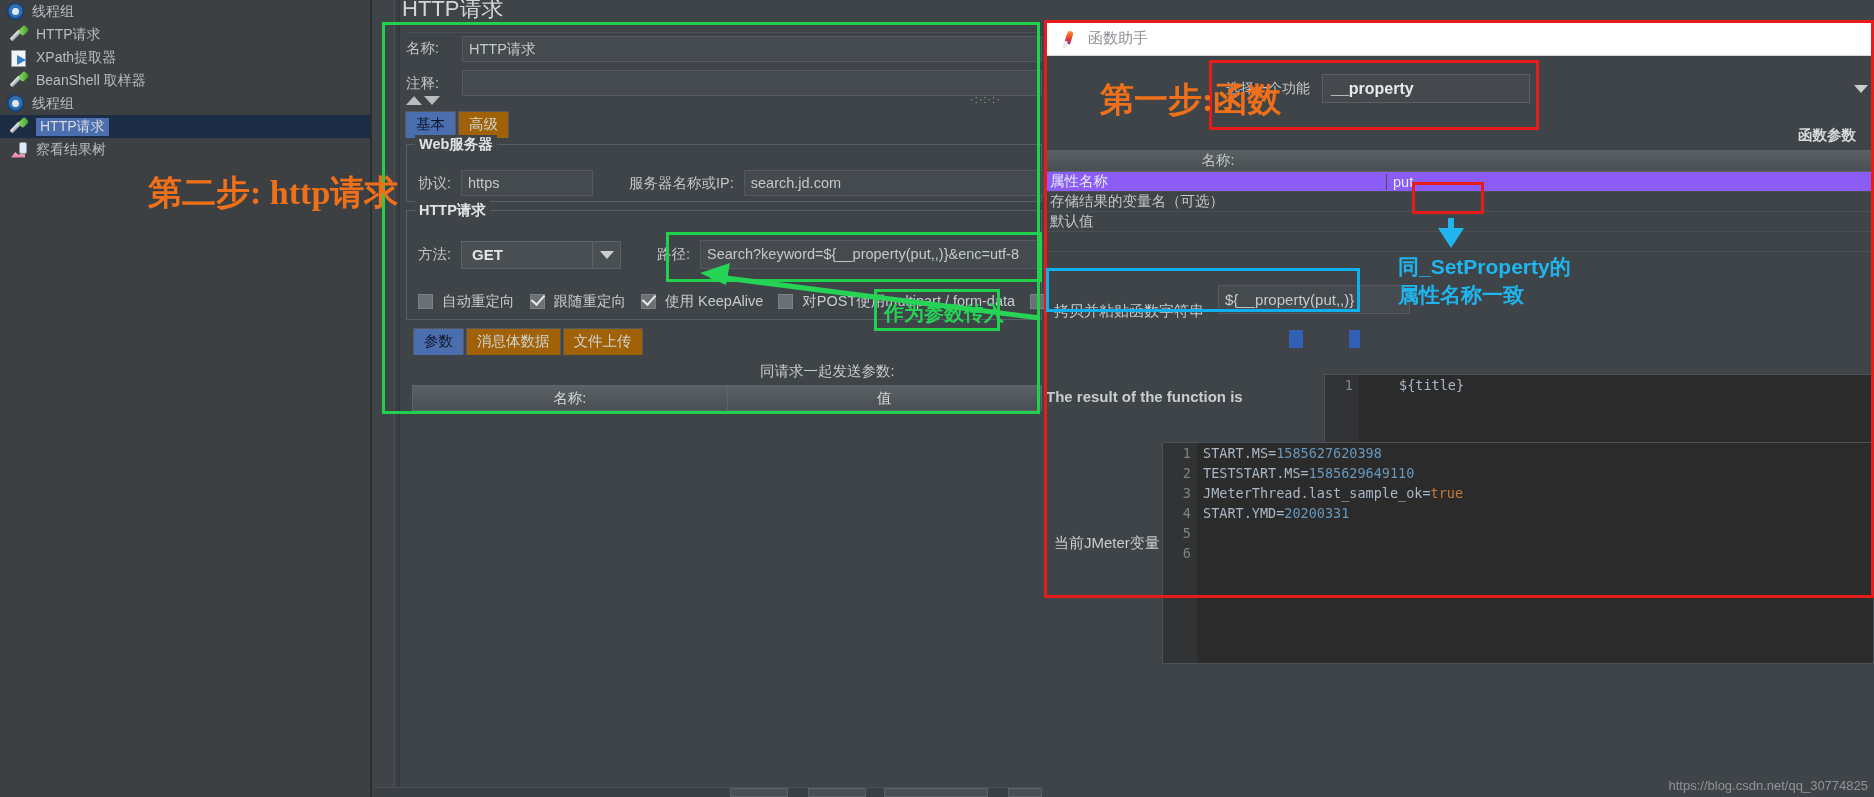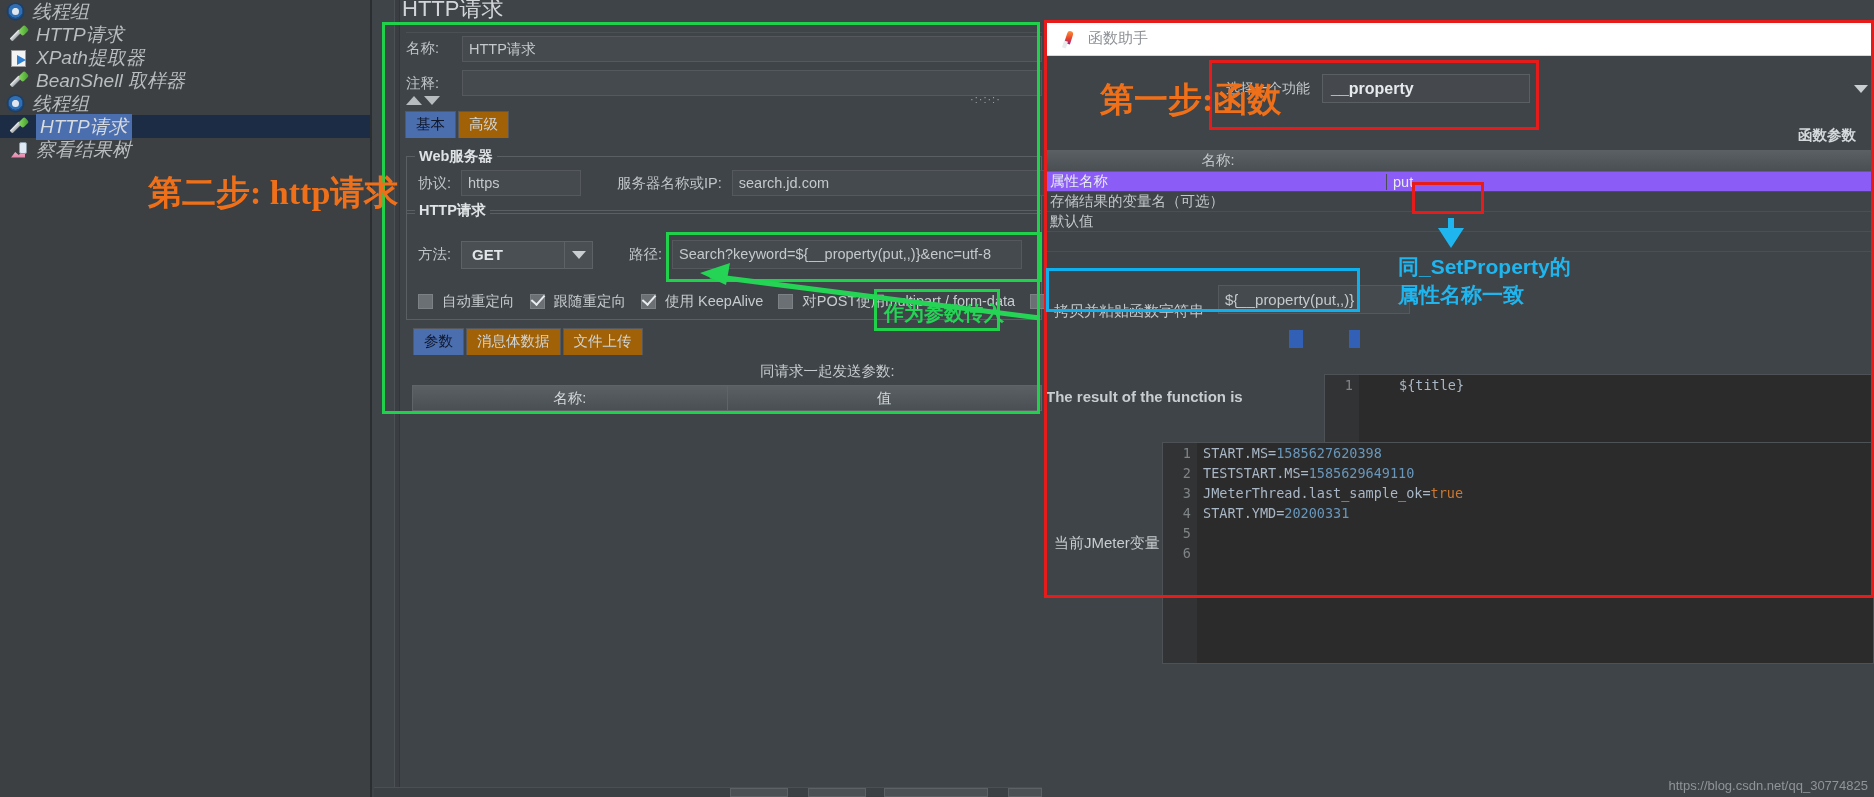--- a/index.html
+++ b/index.html
@@ -21,23 +21,22 @@
     position: absolute; left: 0; top: 0;
     width: 372px; height: 797px;
     background: #3c4043;
     border-right: 2px solid #2b2e31;
   }
   .tree-item {
     display: flex; align-items: center;
     height: 23px;
     padding-left: 6px;
     color: #b9bdbf;
-    font-size: 19px;
+    font-size: 14px;
     white-space: nowrap;
-    font-style: italic;
   }
   .tree-item.indent1 { padding-left: 10px; }
   .tree-item.sel { }
   .tree-item.sel .tlabel {
     background: #4b6eaf;
     color: #d6dbe0;
     padding: 0 4px;
   }
   .tree-item.selrow { background: #1d2c45; }
   .ticon {
@@ -429,37 +428,37 @@
       <span class="tri-dn"></span>
     </div>
   </div>
   <div class="dots">·:·:·:·</div>
 
   <div id="tabs">
     <div class="tab active">基本</div>
     <div class="tab">高级</div>
   </div>
 
-  <div class="groupbox" style="left:406px; top:144px; width:636px; height:58px;margin-top:12px;">
+  <div class="groupbox" style="left:406px; top:144px; width:636px; height:58px;">
     <span class="group-title">Web服务器</span>
   </div>
   <div style="position:absolute; left:418px; top:170px; display:flex; align-items:center; gap:10px;">
     <span class="field-label">协议:</span>
-    <span class="txtbox" style="width:120px;">https</span>
+    <span class="txtbox" style="width:132px;">https</span>
     <span class="field-label" style="margin-left:26px;">服务器名称或IP:</span>
     <span class="txtbox" style="width:315px;">search.jd.com</span>
   </div>
 
   <div class="groupbox" style="left:406px; top:210px; width:636px; height:110px;">
     <span class="group-title">HTTP请求</span>
   </div>
 
   <div style="position:absolute; left:418px; top:240px; display:flex; align-items:center; gap:10px;">
     <span class="field-label">方法:</span>
-    <span class="combo" style="width:132px;">
+    <span class="combo" style="width:160px;">
       <span>GET</span>
       <span class="arrow-btn">
           <span class="carat"></span>
         </span>
     </span>
     <span class="field-label" style="margin-left:26px;">路径:</span>
     <span class="txtbox" style="width:350px; height:29px; line-height:27px;">Search?keyword=${__property(put,,)}&amp;enc=utf-8</span>
   </div>
 
   <div class="chk-row">

